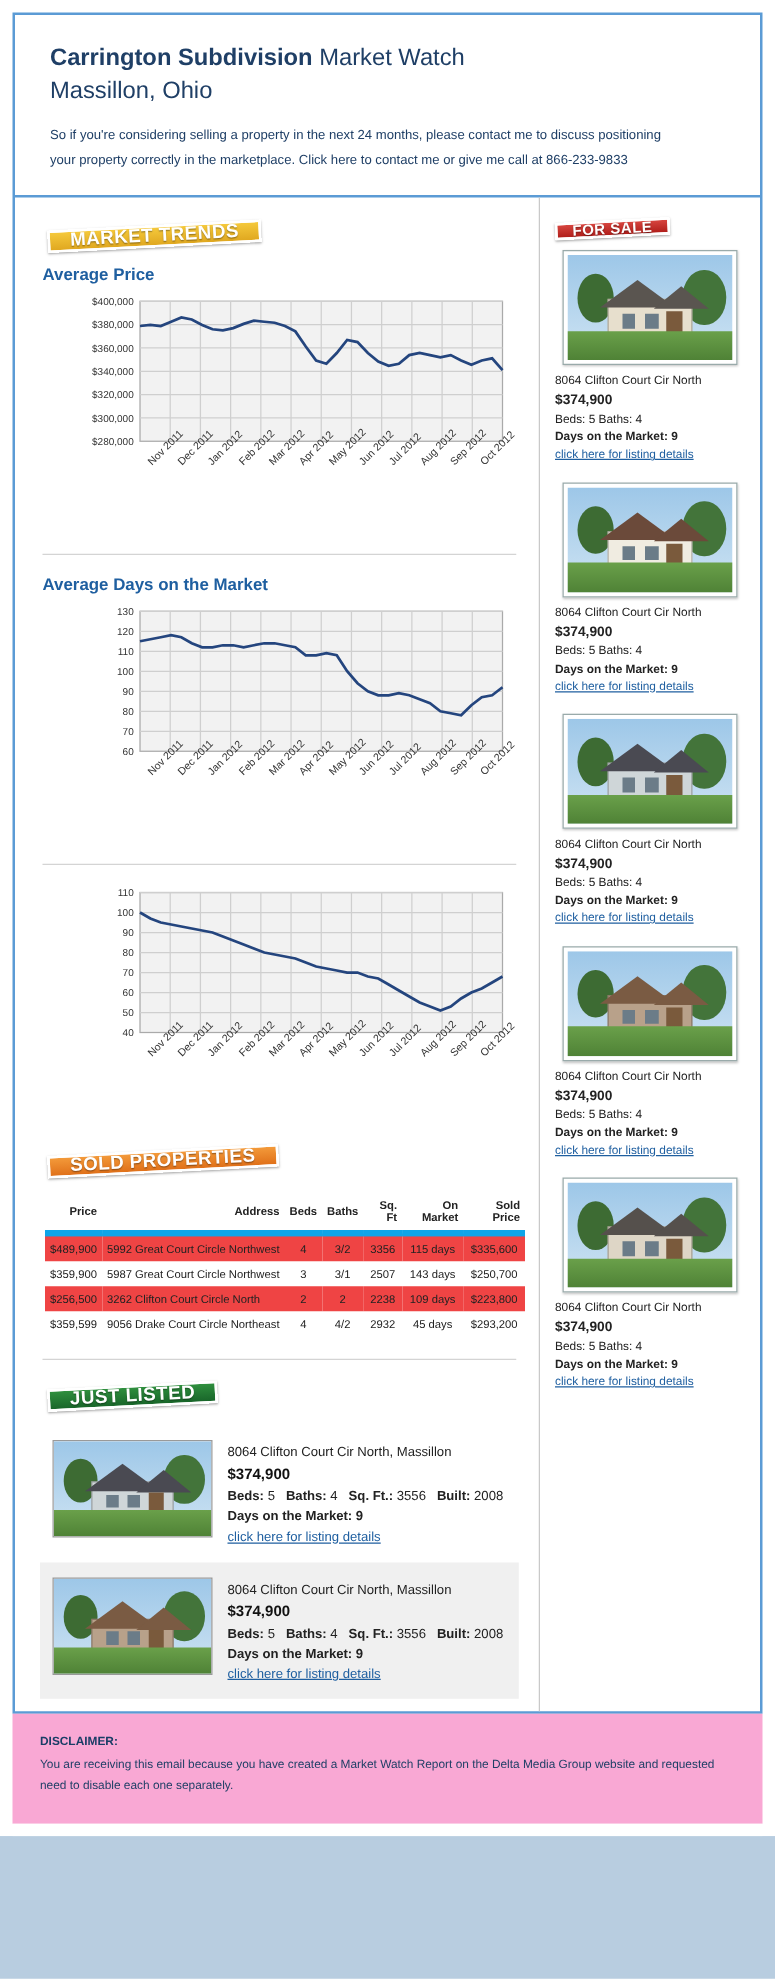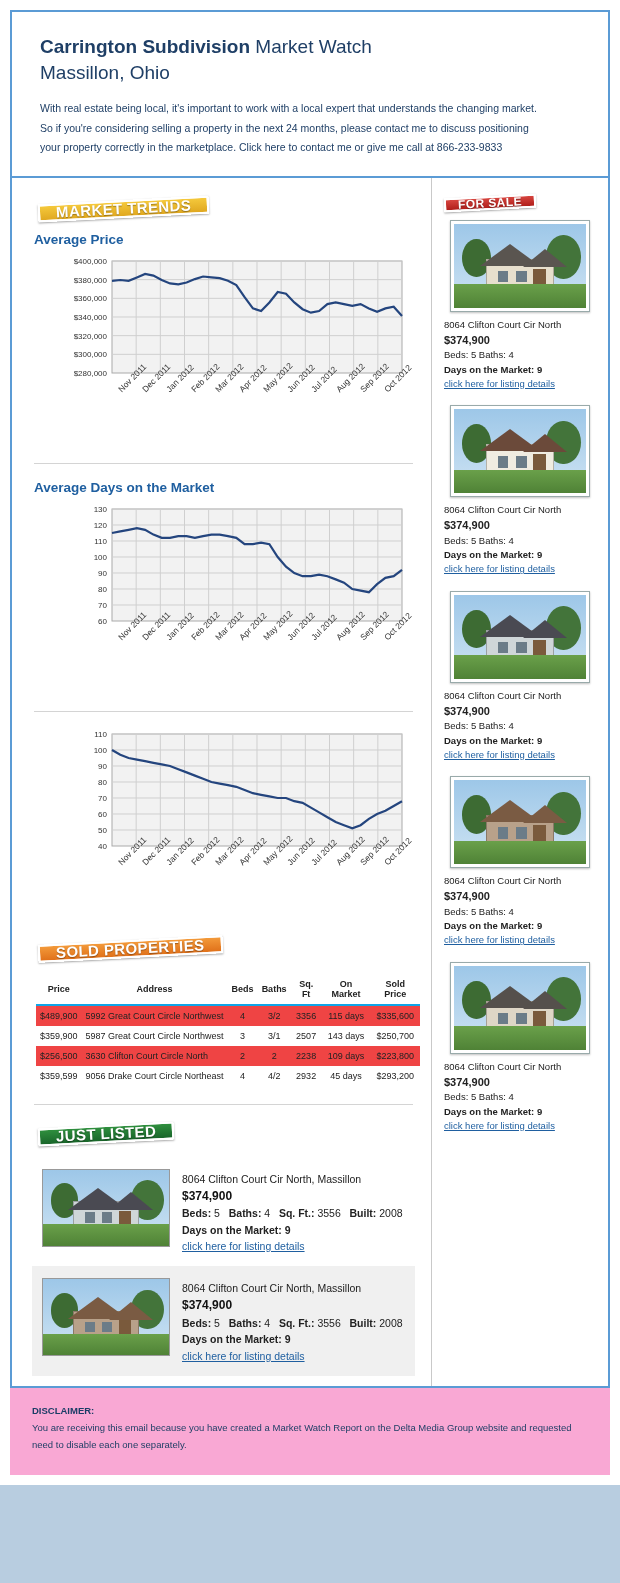--- a/index.html
+++ b/index.html
@@ -118,23 +118,23 @@
   
   table.sold {
     width:384px;
     border-collapse:collapse;
     font-size:9px;
     margin:2px 0 0 4px;
   }
   table.sold th {
     font-size:9px;
     font-weight:bold;
-    text-align:center;
+    text-align:right;
     padding:5px 4px;
-    border-bottom:2px solid #0ea5e9;
+    border-bottom:5px solid #0ea5e9;
     color:#222;
   }
   table.sold td {
     padding:5px 4px;
     color:#222;
     white-space:nowrap;
   }
   table.sold tr.alt td { background:#ef4444; }
   .c-num { text-align:center; }
 
@@ -203,21 +203,20 @@
 
 <div class="page">
  <div class="frame">
 
   <div class="header">
     <div class="hdr-title">
       <b>Carrington Subdivision</b><span> Market Watch</span>
     </div>
     <div class="hdr-sub">Massillon, Ohio</div>
     <div class="hdr-body">
-      <div>With real estate being local, it's important to work with a local expert that understands the changing market.</div>
       <div>So if you're considering selling a property in the next 24 months, please contact me to discuss positioning</div>
       <div>your property correctly in the marketplace. Click here to contact me or give me call at 866-233-9833</div>
     </div>
   </div>
 
   <div class="cols">
 
     <div class="left">
 
       <div class="ribbon-wrap">
@@ -417,21 +416,21 @@
                 <td>$359,900</td>
                 <td>5987 Great Court Circle Northwest</td>
                 <td class="c-num">3</td>
                 <td class="c-num">3/1</td>
                 <td class="c-num">2507</td>
                 <td class="c-num">143 days</td>
                 <td class="c-num">$250,700</td>
               </tr>
               <tr class="alt">
                 <td>$256,500</td>
-                <td>3630 Clifton Court Circle North</td>
+                <td>3262 Clifton Court Circle North</td>
                 <td class="c-num">2</td>
                 <td class="c-num">2</td>
                 <td class="c-num">2238</td>
                 <td class="c-num">109 days</td>
                 <td class="c-num">$223,800</td>
               </tr>
               <tr>
                 <td>$359,599</td>
                 <td>9056 Drake Court Circle Northeast</td>
                 <td class="c-num">4</td>

